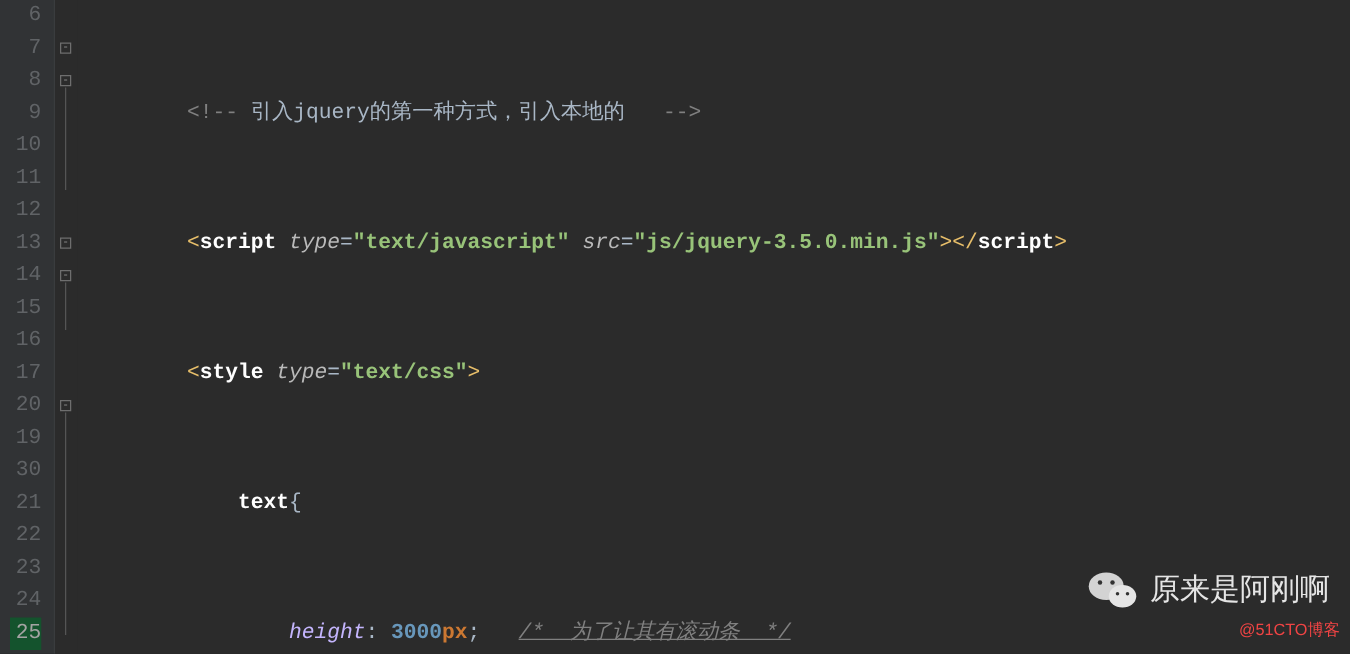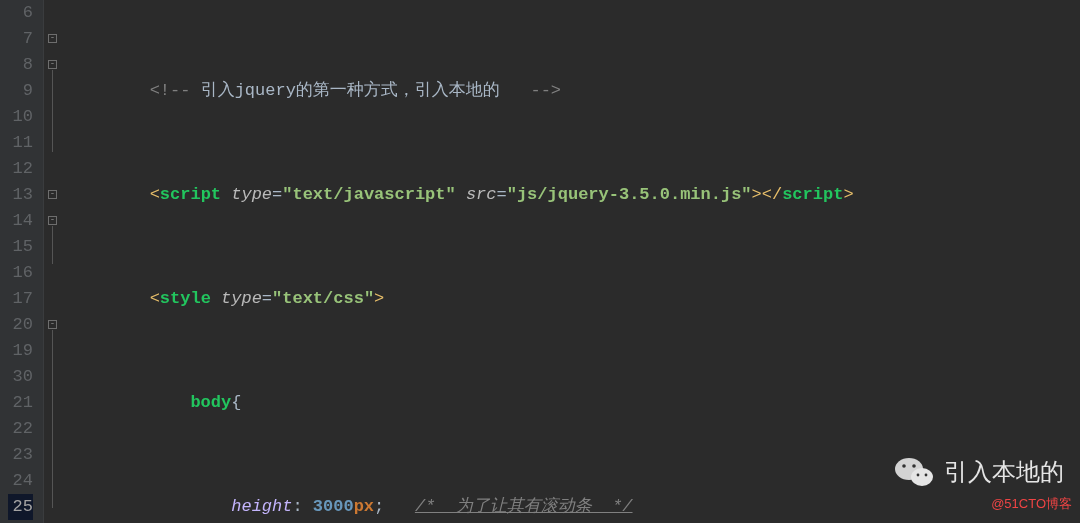--- a/index.html
+++ b/index.html
@@ -58,30 +58,30 @@
     flex: 1;
     white-space: pre;
   }
   .code-line {
     height: 26px;
     position: relative;
   }
 
   .c-dim    { color: #808080; }
   .c-tag    { color: #e8bf6a; }
-  .c-redb   { color: #22c55e; font-weight: bold; }
+  .c-redb   { color: #ffffff; font-weight: bold; }
   .c-attr   { color: #bababa; font-style: italic; }
   .c-greenb { color: #98c379; font-weight: bold; }
   .c-text   { color: #a9b7c6; }
   .c-prop   { color: #c4b5fd; font-style: italic; }
   .c-num    { color: #6897bb; font-weight: bold; }
   .c-unit   { color: #cc7832; font-weight: bold; }
   .c-cmt    { color: #808080; font-style: italic; text-decoration: underline; }
   .gutter-line.hl {
-    background: #0f172a;
+    background: #14532d;
     color: #a4a3a3;
   }
 
   .watermark-wechat {
     position: absolute;
     right: 16px;
     bottom: 34px;
     display: flex;
     align-items: center;
     color: #f0f0f0;
@@ -143,21 +143,21 @@
   </div>
 
   <div class="code">
     
     <div class="code-line"><span class="c-dim"><span>        </span><span>&lt;!--</span><span class="c-text"> 引入jquery的第一种方式，引入本地的   </span><span>--&gt;</span></span></div>
     
     <div class="code-line"><span>        </span><span class="c-tag">&lt;</span><span class="c-redb">script</span> <span class="c-attr">type</span><span class="c-text">=</span><span class="c-greenb">"text/javascript"</span> <span class="c-attr">src</span><span class="c-text">=</span><span class="c-greenb">"js/jquery-3.5.0.min.js"</span><span class="c-tag">&gt;&lt;/</span><span class="c-redb">script</span><span class="c-tag">&gt;</span></div>
     
     <div class="code-line"><span>        </span><span class="c-tag">&lt;</span><span class="c-redb">style</span> <span class="c-attr">type</span><span class="c-text">=</span><span class="c-greenb">"text/css"</span><span class="c-tag">&gt;</span></div>
     
-    <div class="code-line"><span>            </span><span class="c-redb">body</span><span class="c-text">{</span></div>
+    <div class="code-line"><span>            </span><span class="c-redb">text</span><span class="c-text">{</span></div>
     
     <div class="code-line"><span>                </span><span class="c-prop">height</span><span class="c-text">: </span><span class="c-num">3000</span><span class="c-unit">px</span><span class="c-text">;</span>   <span class="c-cmt">/*  为了让其有滚动条  */</span></div>
     
     
     
     
     
     
     
     
@@ -188,15 +188,15 @@
 
 <div class="watermark-wechat">
   <svg class="wechat-icon" viewBox="0 0 40 34">
     <ellipse cx="15" cy="14" rx="14" ry="11" fill="#dcdcdc"></ellipse>
     <ellipse cx="28" cy="22" rx="11" ry="9" fill="#f0f0f0"></ellipse>
     <circle cx="10" cy="11" r="1.8" fill="#333"></circle>
     <circle cx="20" cy="11" r="1.8" fill="#333"></circle>
     <circle cx="24" cy="20" r="1.4" fill="#333"></circle>
     <circle cx="32" cy="20" r="1.4" fill="#333"></circle>
   </svg>
-  <span>引入本地的</span>
+  <span>原来是阿刚啊</span>
 </div>
 <div class="watermark-blog">@51CTO博客</div>
 
 </body></html>

